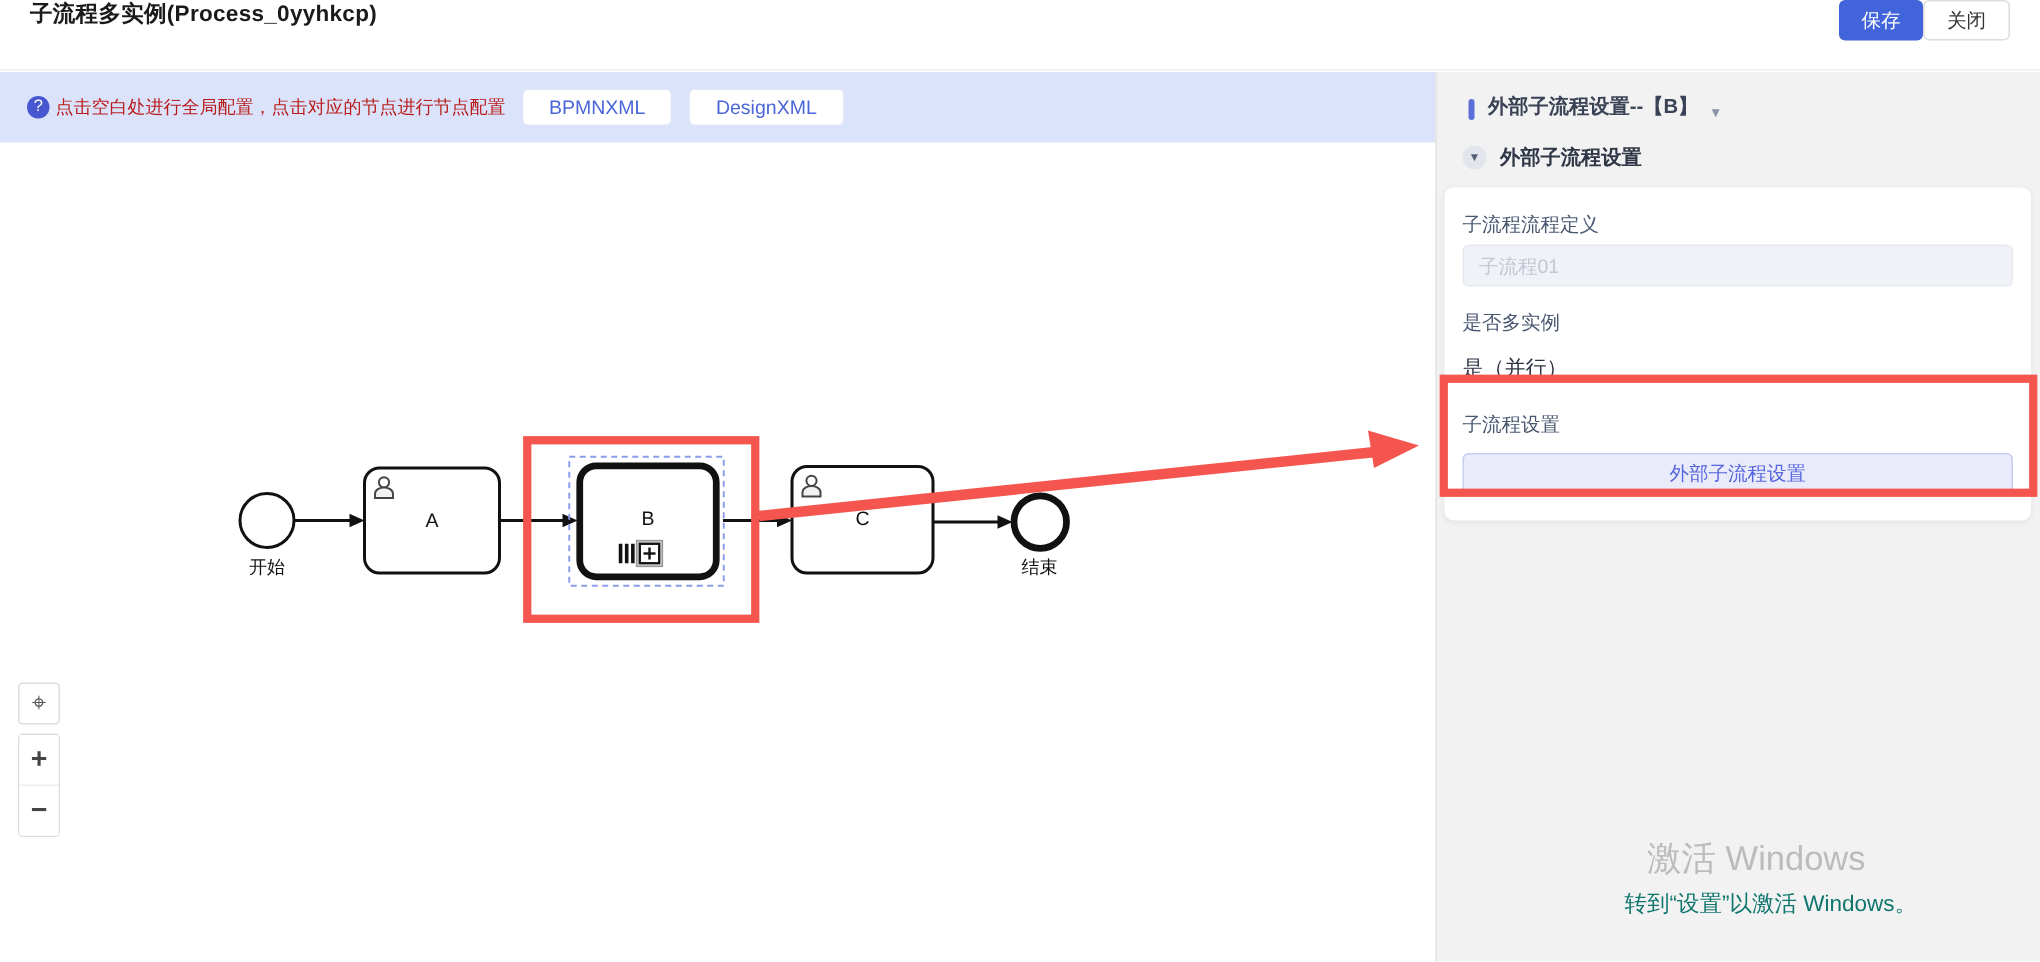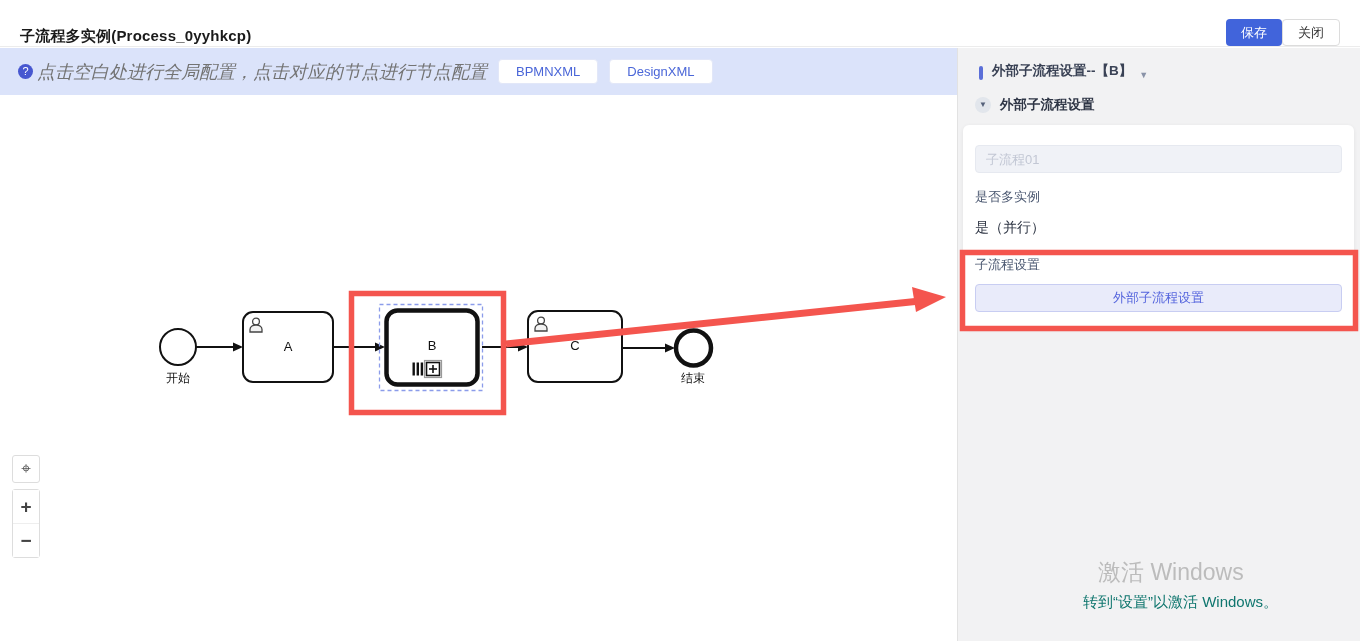--- a/index.html
+++ b/index.html
@@ -3,34 +3,34 @@
 <meta charset="utf-8">
 <style>
   * { margin:0; padding:0; box-sizing:border-box; }
   html,body { width:1360px; height:641px; overflow:hidden; background:#fff;
     font-family:"Liberation Sans","DejaVu Sans",sans-serif; }
   body { position:relative; }
 
   
   .topbar { position:absolute; left:0; top:0; width:1360px; height:47px;
     background:#fff; border-bottom:1px solid #ececec; display:flex;
-    align-items:flex-end; justify-content:space-between; padding:0 20px; z-index:5; }
+    align-items:flex-start; justify-content:space-between; padding:0 20px; z-index:5; }
   .topbar-title { font-size:15px; font-weight:bold; color:#1a1a1a; letter-spacing:.2px; }
   .topbar-actions { display:flex; }
   .btn-save { background:#4164db; color:#fff; border:none; border-radius:4px;
     height:27px; padding:0 15px; font-size:13px; cursor:pointer; }
   .btn-close { background:#fff; color:#333; border:1px solid #dcdcdc; border-radius:4px;
     height:27px; padding:0 15px; font-size:13px; cursor:pointer; }
 
   
   .hintbar { position:absolute; left:0; top:48px; width:957px; height:47px;
     background:#dbe3fa; display:flex; align-items:center; padding-left:18px; }
   .help-icon { width:15px; height:15px; border-radius:50%; background:#4757d0;
     color:#fff; font-size:11px; line-height:15px; text-align:center; flex:0 0 auto; }
-  .hint-text { color:#737373; font-size:18px; margin-left:4px;font-style:italic; }
+  .hint-text { color:#b91c1c; font-size:12px; margin-left:4px; }
   .xml-btn { background:#fff; color:#4a66d8; border:1px solid #e2e7f8; border-radius:4px;
     height:25px; padding:0 17px; font-size:13px; margin-left:11px; cursor:pointer; }
 
   
   .ctl-reset { position:absolute; left:12px; top:455px; width:28px; height:28px;
     background:#fff; border:1px solid #ddd; border-radius:3px; display:flex;
     align-items:center; justify-content:center; font-size:17px; color:#555; cursor:pointer; }
   .ctl-zoom { position:absolute; left:12px; top:489px; width:28px;
     background:#fff; border:1px solid #ddd; border-radius:3px; display:flex;
     flex-direction:column; }
@@ -173,20 +173,21 @@
   <div class="panel-header">
     <span class="panel-accent"></span>
     <span class="panel-title">外部子流程设置--【B】</span>
     <span class="panel-caret">▼</span>
   </div>
   <div class="collapse-row">
     <span class="collapse-icon">▼</span>
     <span class="collapse-title">外部子流程设置</span>
   </div>
   <div class="card">
+    <div class="fld-label">子流程流程定义</div>
     <input class="fld-input" placeholder="子流程01" style="">
     <div class="fld-label fld-mi-label">是否多实例</div>
     <div class="fld-mi-value">是（并行）</div>
     <div class="fld-label fld-set-label">子流程设置</div>
     <button class="btn-subprocess">外部子流程设置</button>
   </div>
 </div>
 
 <div class="watermark">
   <div class="wm1">激活 Windows</div>

